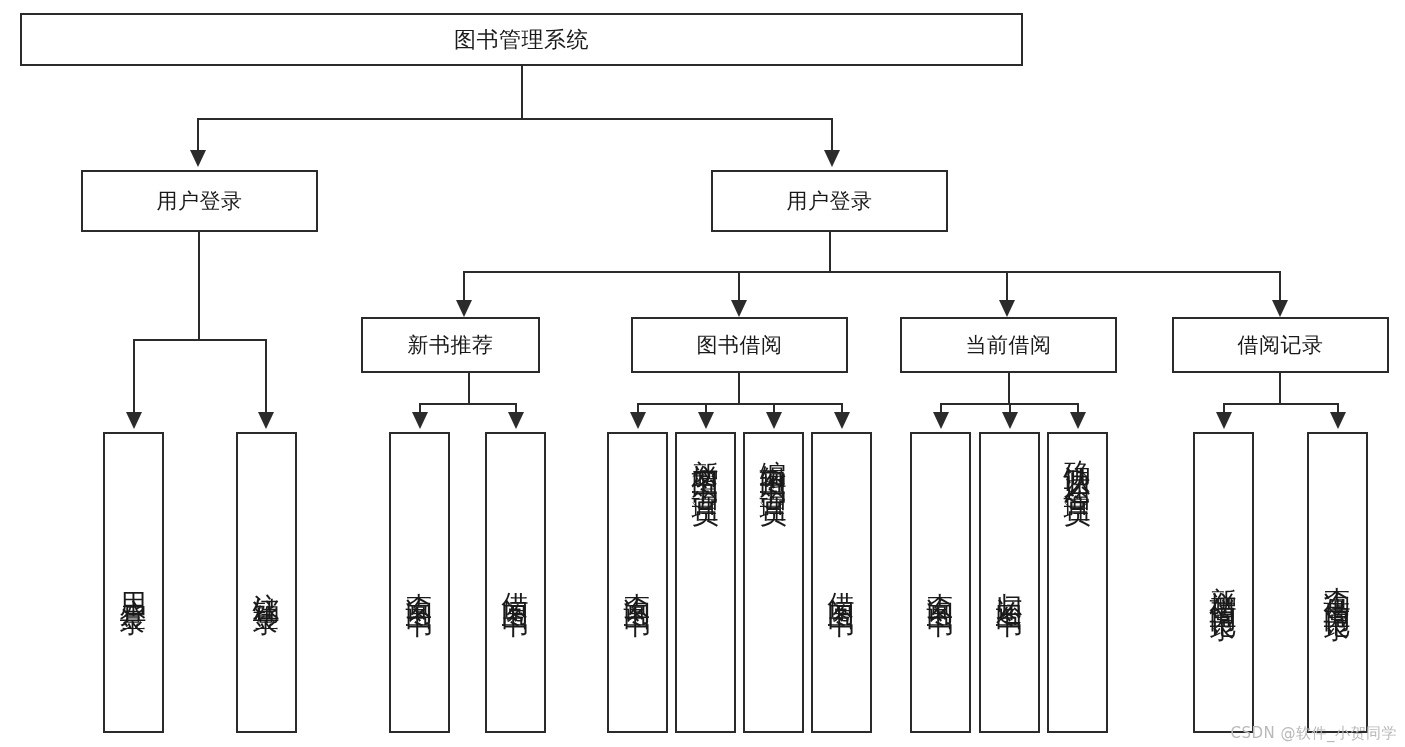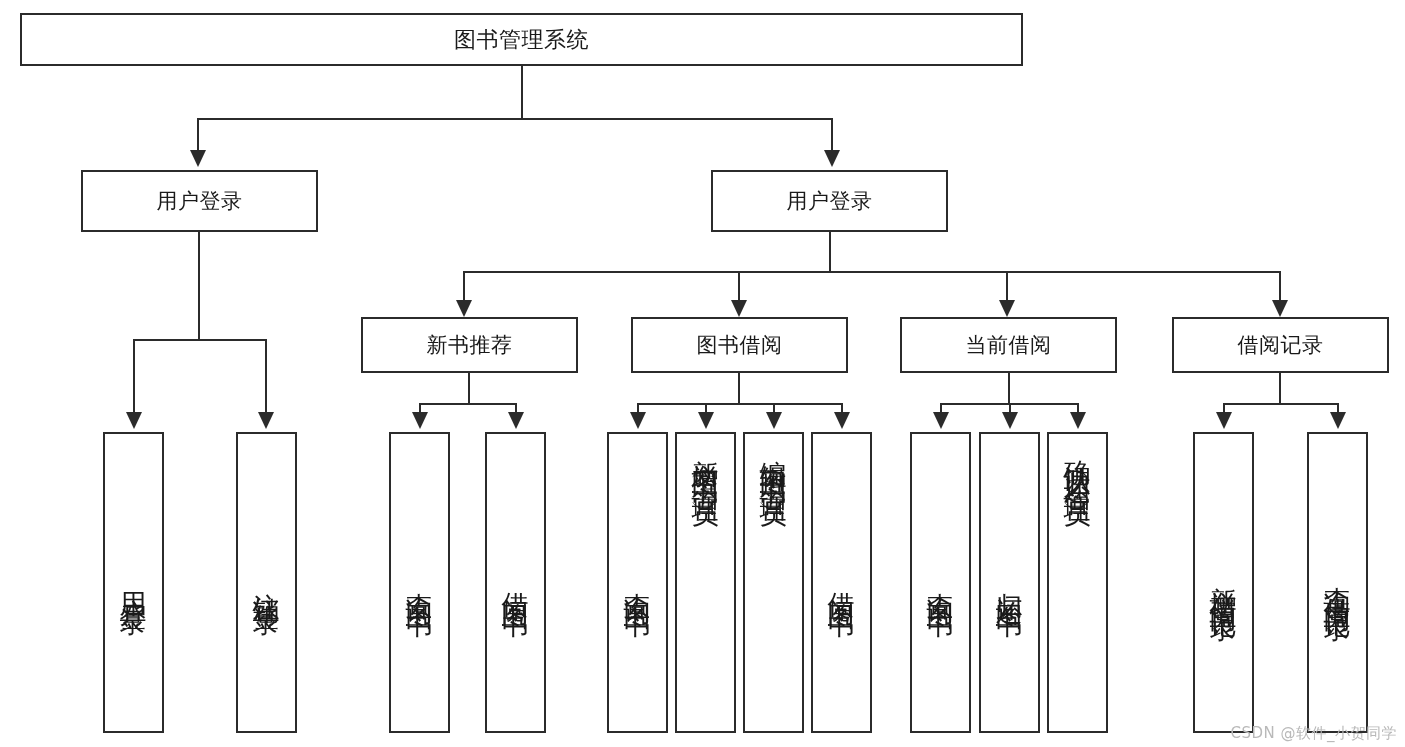--- a/index.html
+++ b/index.html
@@ -130,21 +130,21 @@
   <div class="ln h" style="left:463px; top:271px; width:818px; height:2px;"></div>
   <div class="ln v" style="left:463px; top:271px; width:2px; height:30px;"></div>
   <div class="arrow" style="left:456px; top:300px;"></div>
   <div class="ln v" style="left:738px; top:271px; width:2px; height:30px;"></div>
   <div class="arrow" style="left:731px; top:300px;"></div>
   <div class="ln v" style="left:1006px; top:271px; width:2px; height:30px;"></div>
   <div class="arrow" style="left:999px; top:300px;"></div>
   <div class="ln v" style="left:1279px; top:271px; width:2px; height:30px;"></div>
   <div class="arrow" style="left:1272px; top:300px;"></div>
 
-  <div class="node h" style="left:361px; top:317px; width:217px; height:56px;">
+  <div class="node h" style="left:361px; top:317px; width:179px; height:56px;">
     <span class="label">新书推荐</span>
   </div>
   <div class="node h" style="left:900px; top:317px; width:217px; height:56px;">
     <span class="label">当前借阅</span>
   </div>
   <div class="node h" style="left:631px; top:317px; width:217px; height:56px;">
     <span class="label">图书借阅</span>
   </div>
   <div class="node h" style="left:1172px; top:317px; width:217px; height:56px;font-family:Liberation Serif, serif;">
     <span class="label">借阅记录</span>

